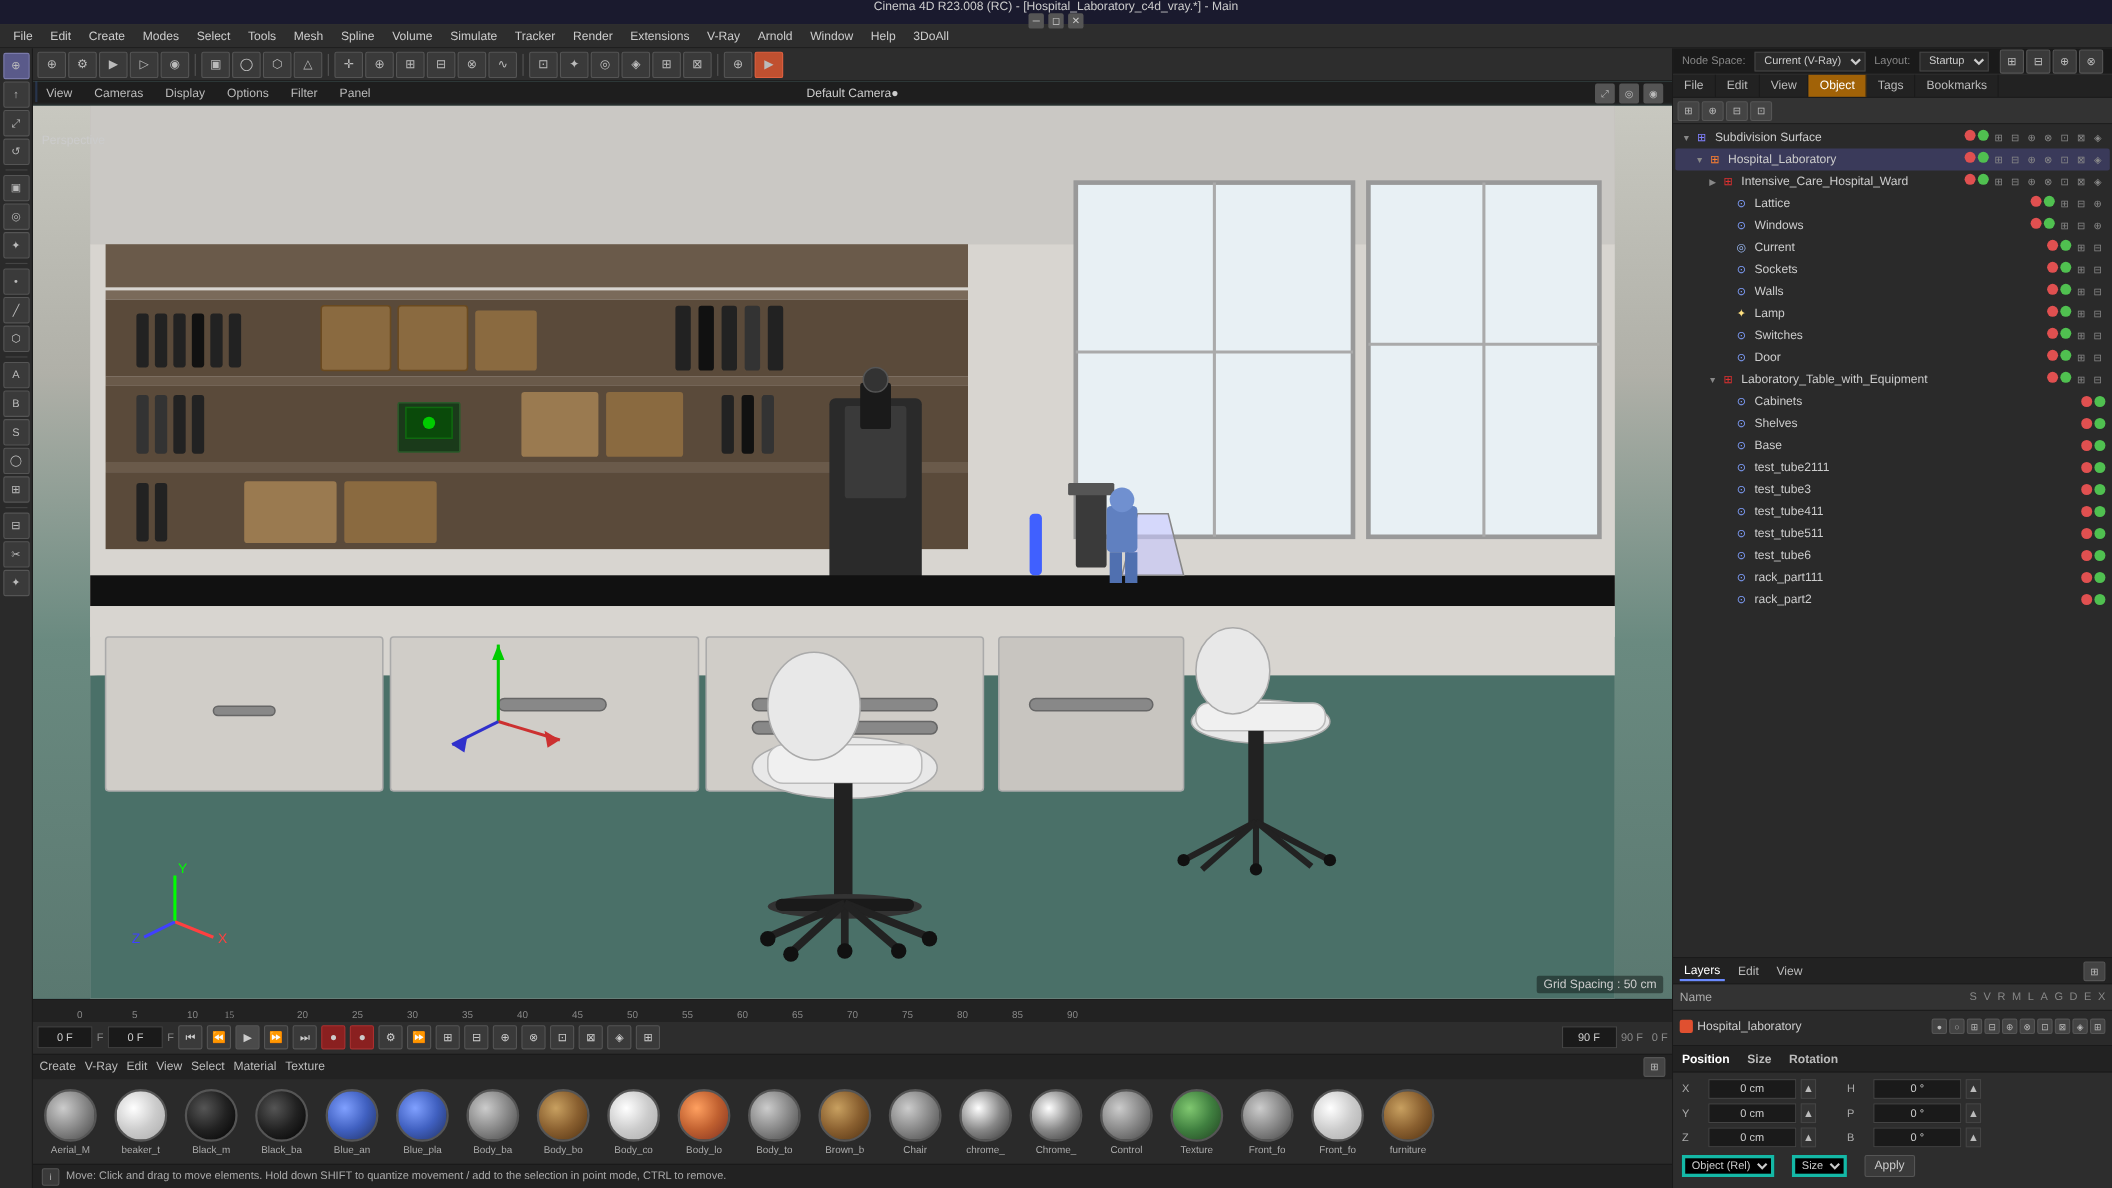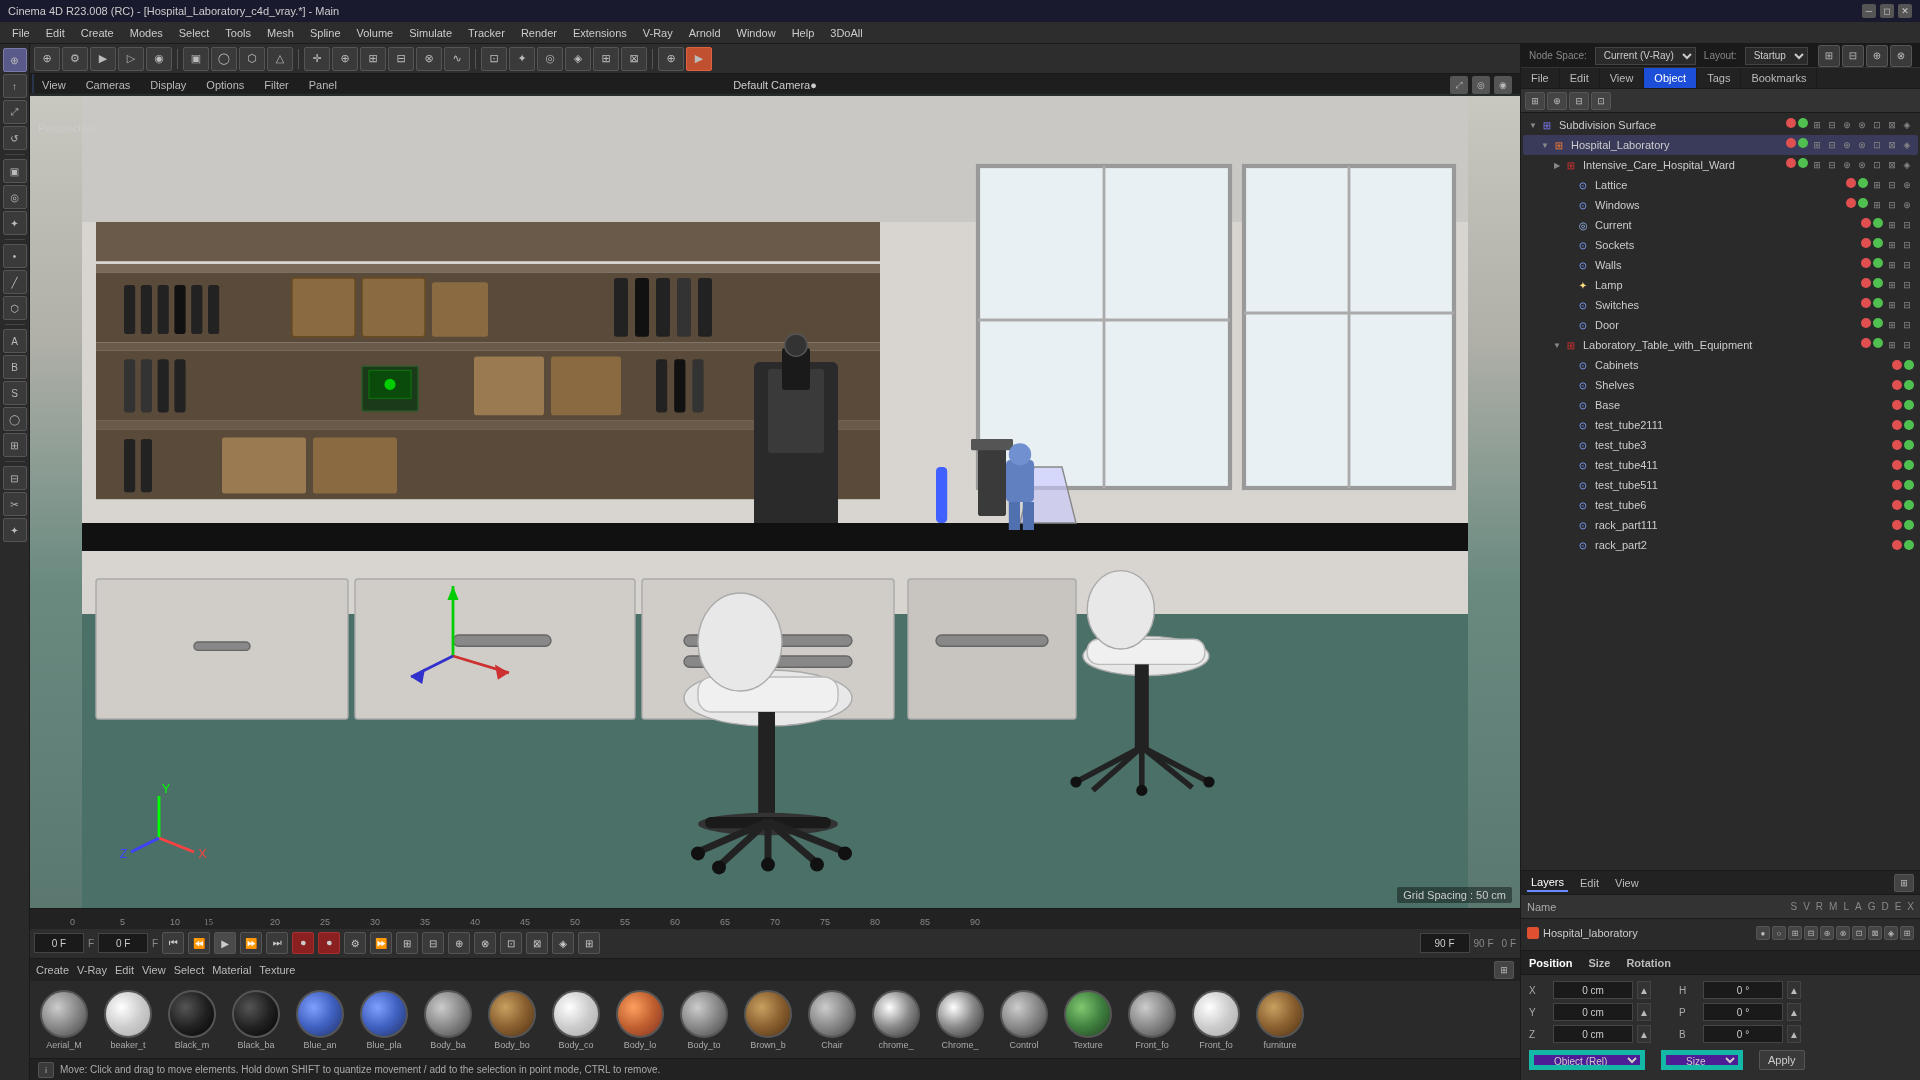--- a/index.html
+++ b/index.html
@@ -2,21 +2,21 @@
 <html><head>
   <meta charset="utf-8">
   <style>
     * { margin: 0; padding: 0; box-sizing: border-box; }
     body { width: 1920px; height: 1080px; background: #3a3a3a; font-family: Arial, sans-serif; font-size: 11px; color: #ccc; overflow: hidden; }
 
     
     #titlebar {
       width: 100%; height: 22px; background: #1a1a2e;
       display: flex; align-items: center; padding: 0 8px;
-      color: #ccc; font-size: 11px;
+      color: #ccc; font-size: 11px; flex-direction: column;
     }
     #titlebar .title { flex: 1; }
     #titlebar .win-controls { display: flex; gap: 4px; }
     #titlebar .win-btn { width: 14px; height: 14px; background: #555; border-radius: 2px; display: flex; align-items: center; justify-content: center; cursor: pointer; font-size: 9px; color: #ccc; }
 
     
     #menubar {
       width: 100%; height: 22px; background: #2d2d2d;
       display: flex; align-items: center; padding: 0 4px;
       border-bottom: 1px solid #1a1a1a;
@@ -157,21 +157,21 @@
       flex: 1; background: #2a2a2a; overflow-y: auto;
       min-height: 0;
     }
     #obj-tabs {
       display: flex; background: #222; border-bottom: 1px solid #1a1a1a;
     }
     .obj-tab {
       padding: 4px 10px; color: #bbb; font-size: 11px; cursor: pointer;
       border-right: 1px solid #1a1a1a;
     }
-    .obj-tab.active { background: #1d4ed8; color: #fff; }
+    .obj-tab.active { background: #a16207; color: #fff; }
     #obj-header {
       height: 24px; background: #333; display: flex; align-items: center;
       padding: 0 4px; gap: 2px; border-bottom: 1px solid #1a1a1a;
     }
     .obj-hdr-btn {
       width: 20px; height: 18px; background: #444; border: 1px solid #555;
       display: flex; align-items: center; justify-content: center;
       font-size: 9px; color: #bbb; cursor: pointer; border-radius: 2px;
     }
     #obj-list { padding: 2px; }
@@ -228,22 +228,22 @@
     #props-content { padding: 4px 8px; }
     .prop-row {
       display: flex; align-items: center; height: 22px; gap: 4px;
     }
     .prop-label { width: 20px; font-size: 10px; color: #aaa; }
     .prop-input {
       width: 80px; height: 18px; background: #1a1a1a; border: 1px solid #444;
       color: #ccc; font-size: 10px; text-align: center; padding: 0 2px;
     }
     .prop-select {
-      height: 20px; background: #4c1d95; border: 5px solid #14b8a6;
-      color: #ccc; font-size: 10px; padding: 0 16px; cursor: pointer;
+      height: 20px; background: #000000; border: 3px solid #14b8a6;
+      color: #ccc; font-size: 10px; padding: 0 2px; cursor: pointer;
     }
     .prop-apply-btn {
       height: 20px; background: #3a3a3a; border: 1px solid #555;
       color: #ccc; font-size: 11px; padding: 0 8px; cursor: pointer;
       border-radius: 2px;
     }
     .prop-stepper {
       width: 14px; height: 18px; background: #333; border: 1px solid #444;
       display: flex; align-items: center; justify-content: center;
       font-size: 10px; color: #bbb; cursor: pointer;

